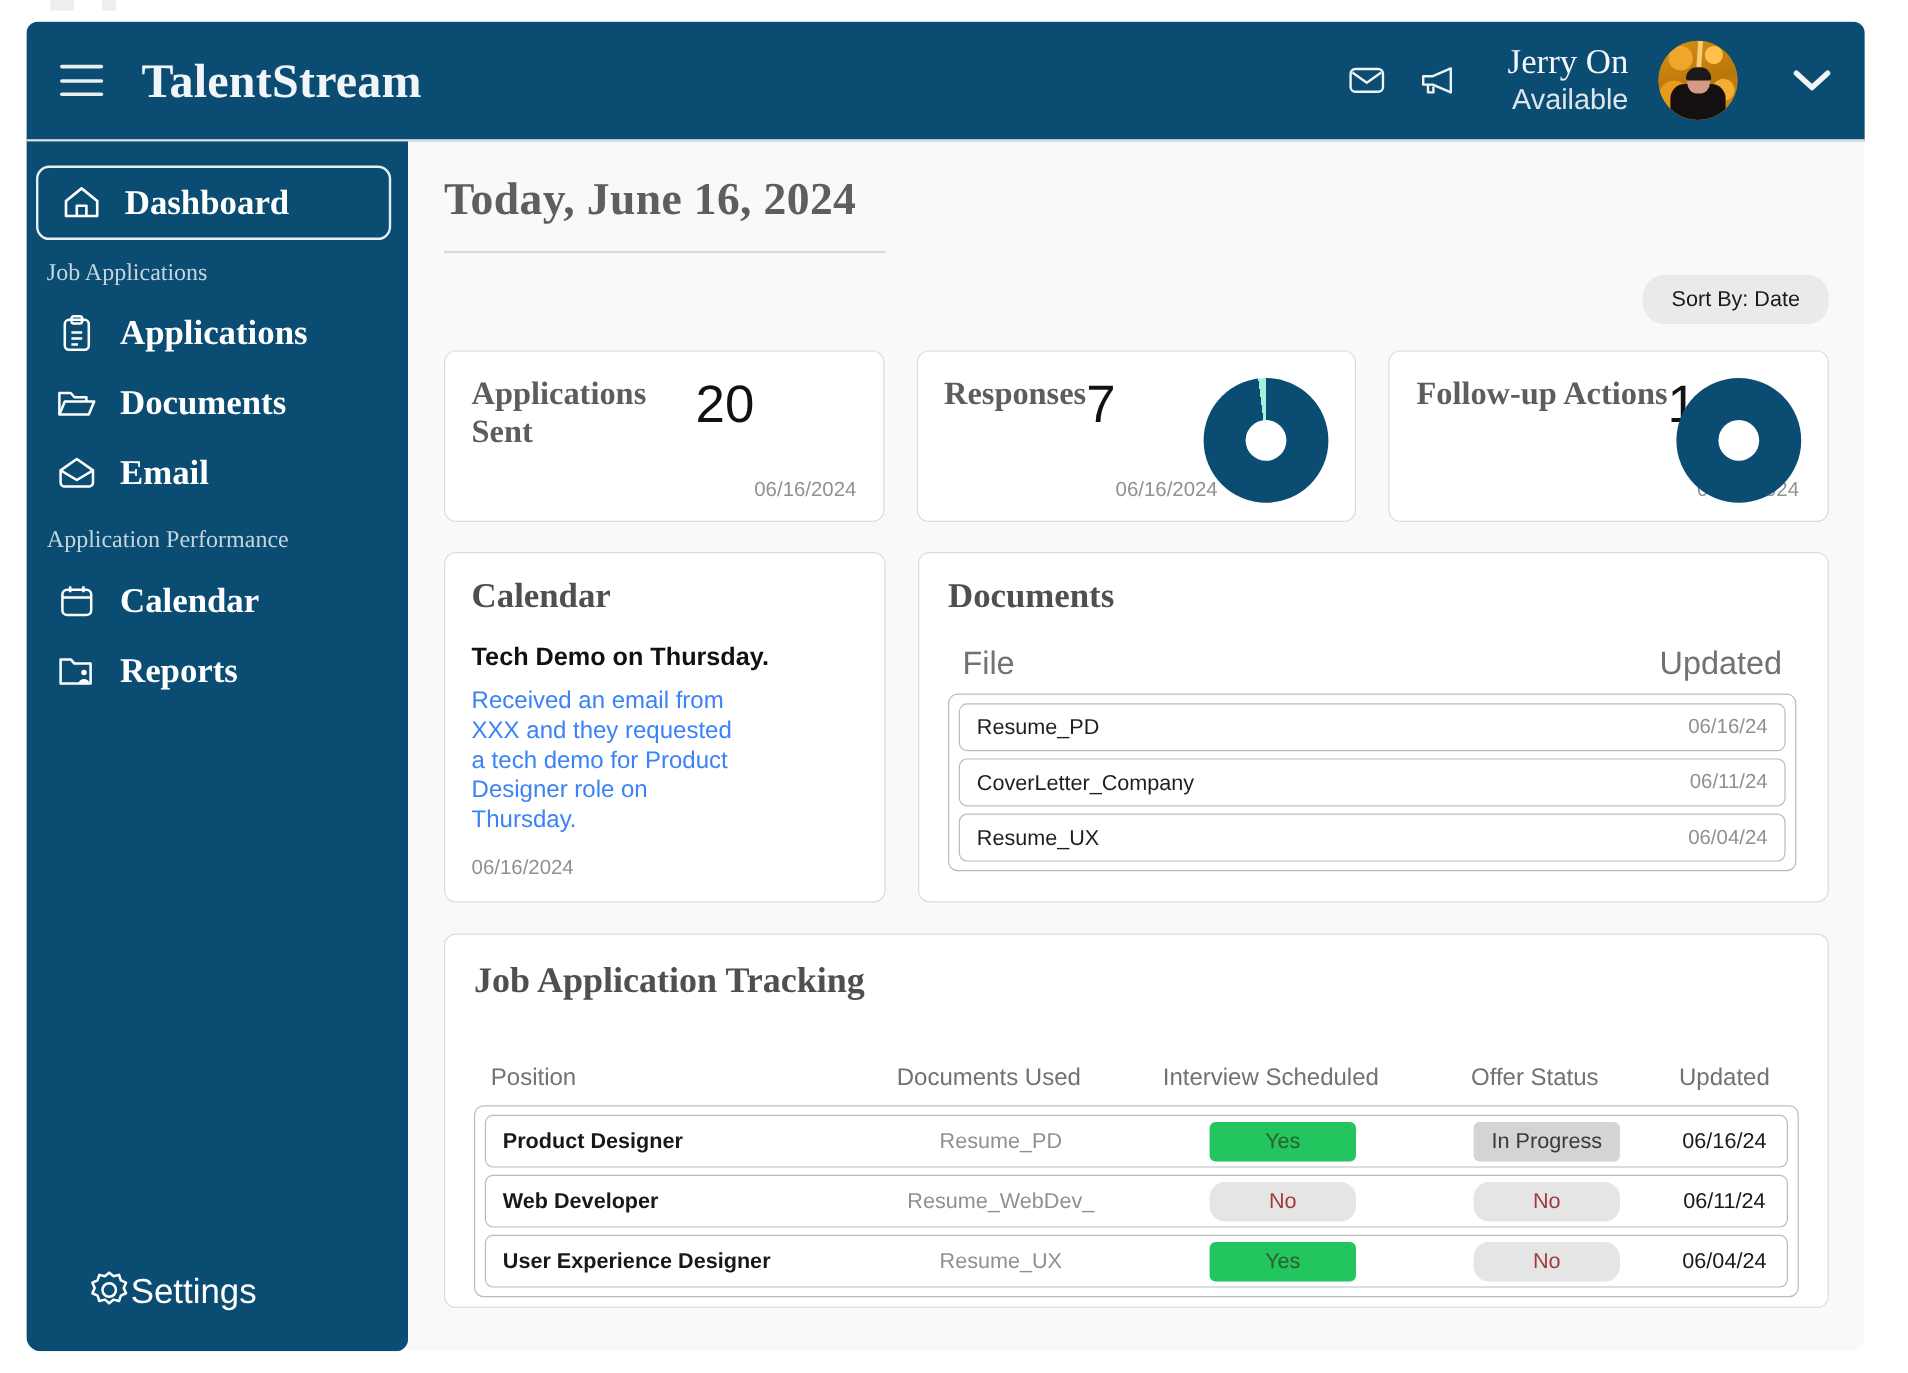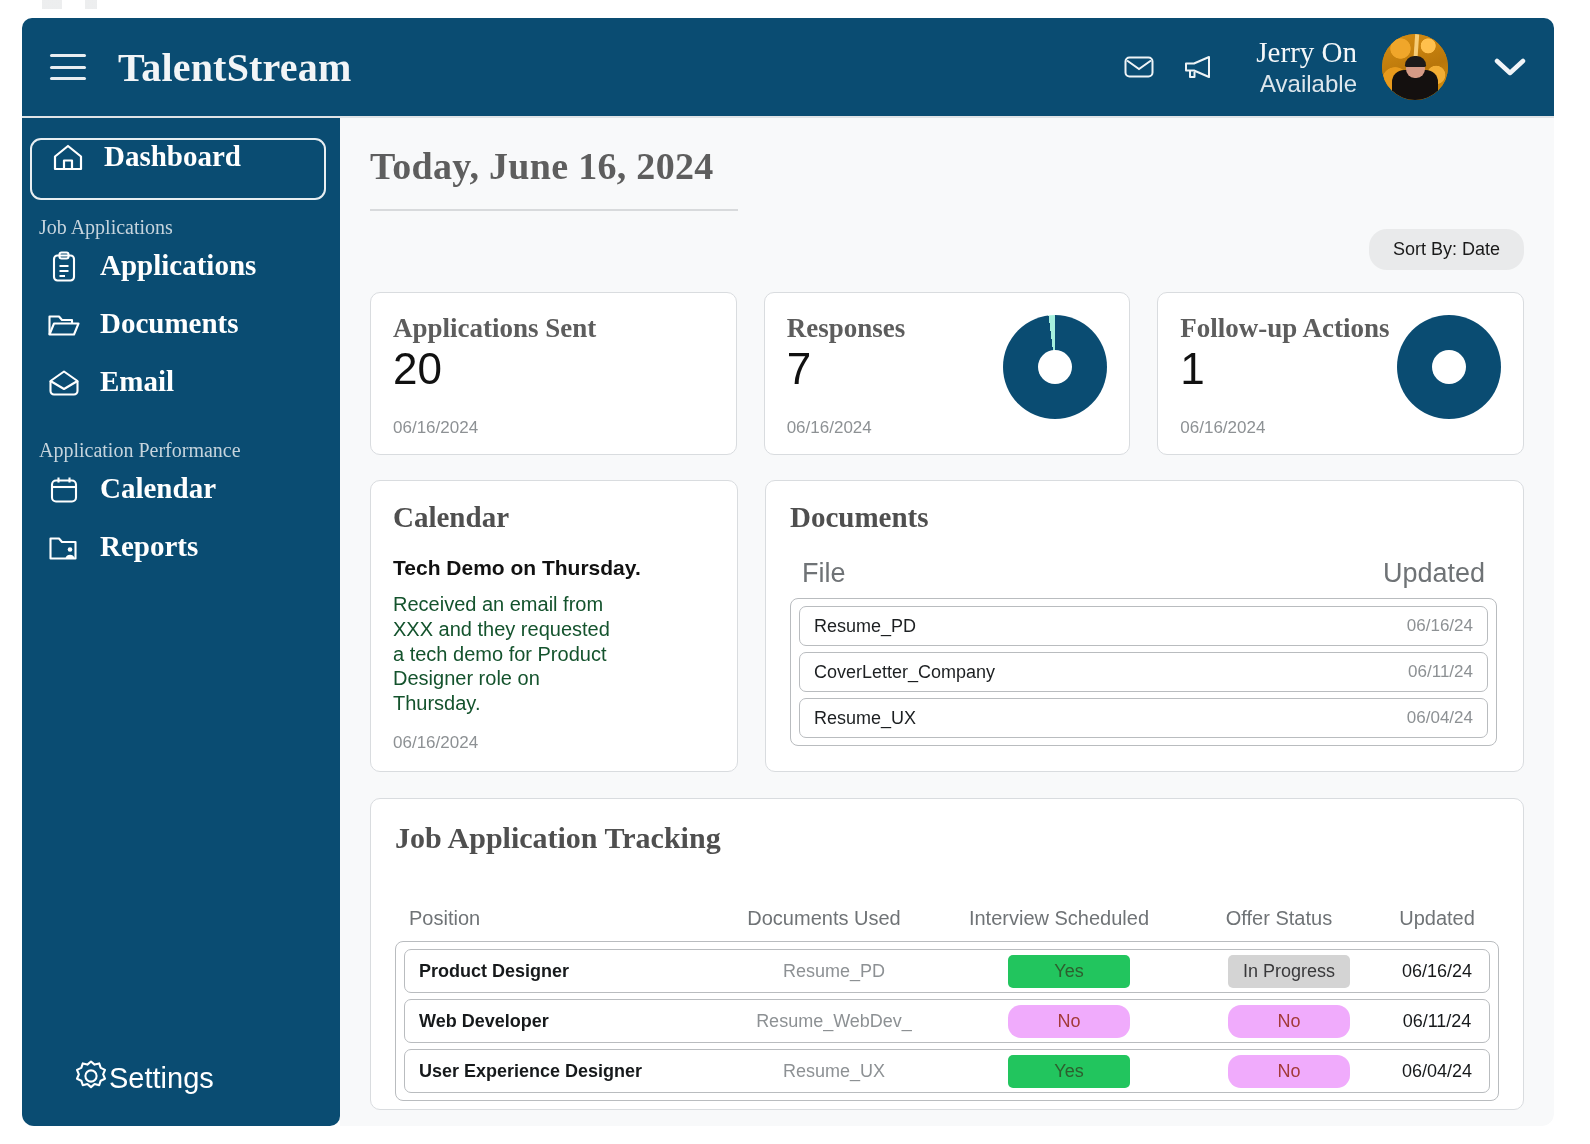--- a/index.html
+++ b/index.html
@@ -137,20 +137,21 @@
     flex: 0 0 318px;
     background: #0a4c72;
     border-radius: 0 0 10px 0;
     padding: 20px 0 0 0;
     display: flex;
     flex-direction: column;
     position: relative;
   }
   .nav-item {
     display: flex;
+    align-items: center;
     gap: 18px;
     padding: 0 0 0 24px;
     height: 58px;
     color: #f3f6f8;
     cursor: pointer;
   }
   .nav-item .nav-ico { width: 36px; height: 36px; display:flex; align-items:center; justify-content:center; flex:0 0 36px; }
   .nav-item .nav-label {
     font-family: "Liberation Serif", serif;
     font-weight: bold;
@@ -227,25 +228,24 @@
   }
 
   
   #stats {
     display: grid;
     grid-template-columns: 1fr 1fr 1fr;
     gap: 27px;
     margin-top: 22px;
   }
   .stat {
-    height: 163px;
+    height: 143px;
     padding: 20px 22px 16px 22px;
     position: relative;
     display: flex;
-    flex-direction: column;
   }
   .stat-title {
     font-family: "Liberation Serif", serif;
     font-weight: bold;
     font-size: 27px;
     color: #5d5d5d;
   }
   .stat-value {
     font-family: "Liberation Sans", sans-serif;
     font-size: 44px;
@@ -293,21 +293,21 @@
   #cal-title {
     font-family: "Liberation Sans", sans-serif;
     font-size: 21px;
     font-weight: bold;
     color: #111111;
     margin-top: 22px;
   }
   #cal-body {
     font-family: "Liberation Sans", sans-serif;
     font-size: 20px;
-    color: #14532d;
+    color: #3b82f6;
     line-height: 1.24;
     margin-top: 12px;
     max-width: 232px;
   }
   #cal-date {
     margin-top: auto;
     font-family: "Liberation Sans", sans-serif;
     font-size: 17px;
     color: #8d9194;
   }
@@ -413,21 +413,21 @@
   .badge {
     display: inline-block;
     min-width: 122px;
     text-align: center;
     padding: 6px 0;
     border-radius: 5px;
     font-family: "Liberation Sans", sans-serif;
     font-size: 18px;
   }
   .badge.yes { background: #22c55e; color: #2e5e2e; }
-  .badge.no  { background: #f0abfc; color: #a33a3a; border-radius: 13px; }
+  .badge.no  { background: #e5e5e5; color: #a33a3a; border-radius: 13px; }
   .badge.prog{ background: #d4d4d4; color: #39393b; }
   .tr-upd {
     font-family: "Liberation Sans", sans-serif;
     font-size: 18px;
     color: #16191b;
     text-align: center;
   }
 
   
   #top-artifact {

